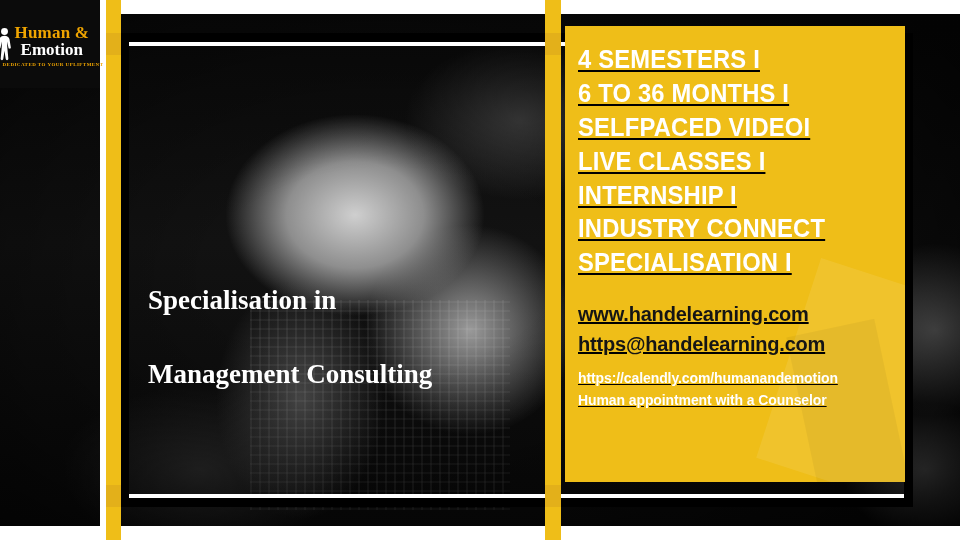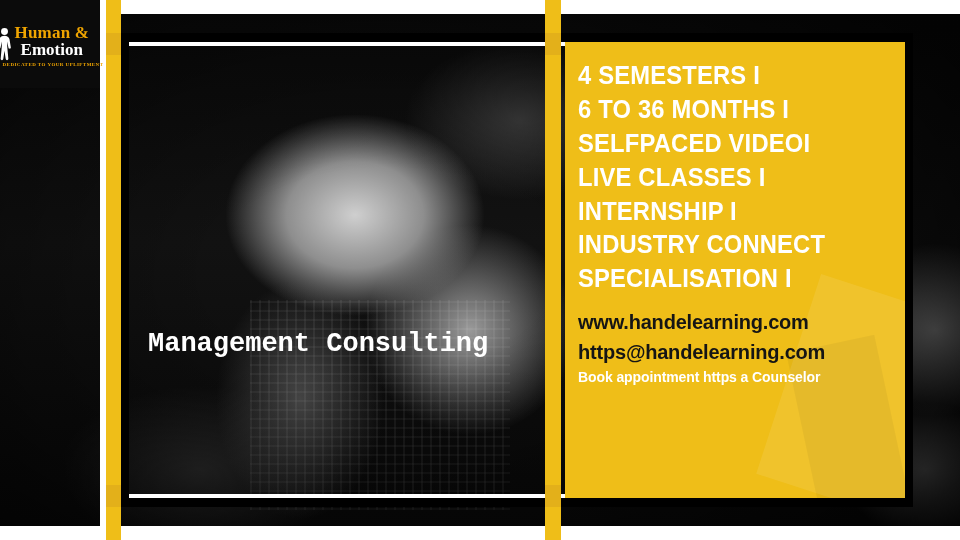--- a/index.html
+++ b/index.html
@@ -153,31 +153,32 @@
     width: 400px;
   }
   .subhead {
     font-family: "Liberation Serif", serif;
     font-weight: bold;
     font-size: 27px;
     color: #ffffff;
     line-height: 1.1;
     white-space: nowrap;
   }
-  .subhead-l2 { margin-top: 44px; font-family: Liberation Mono, monospace; }
+  .subhead-l2 { margin-top: 44px; }
 
   
   .panel {
     position: absolute;
     left: 565px;
-    top: 42px;
+    top: 26px;
     width: 340px;
     height: 456px;
     background: #EFBE18;
     overflow: hidden;
+    text-decoration: underline;
   }
   .panel-shape1 {
     position: absolute;
     right: -30px; top: 250px;
     width: 150px; height: 210px;
     background: rgba(255,255,255,.09);
     transform: rotate(18deg);
   }
   .panel-shape2 {
     position: absolute;
@@ -203,21 +204,21 @@
 
   .contact-primary {
     font-family: "Liberation Sans", sans-serif;
     font-weight: bold;
     font-size: 20px;
     line-height: 1.48;
     color: #151515;
     white-space: nowrap;
     letter-spacing: -.2px;
   }
-  .contact-primary.first { margin-top: 12px; }
+  .contact-primary.first { margin-top: 20px; }
 
   .contact-secondary {
     font-family: "Liberation Sans", sans-serif;
     font-weight: bold;
     font-size: 14px;
     line-height: 1.52;
     color: #ffffff;
     white-space: nowrap;
     letter-spacing: -.1px;
   }
@@ -256,35 +257,37 @@
       <div class="logo-words">
         <div class="logo-line1">Human &amp;</div>
         <div class="logo-line2">Emotion</div>
         <div class="logo-tagline">DEDICATED TO YOUR UPLIFTMENT</div>
       </div>
     </div>
   </div>
 
 
   <div class="subhead-wrap">
+    <div class="subhead">Specialisation in</div>
     <div class="subhead subhead-l2">Management Consulting</div>
   </div>
 
   <div class="panel">
     <div class="panel-shape1"></div>
     <div class="panel-shape2"></div>
     <div class="panel-content">
       <div class="feature">4 SEMESTERS I</div>
       <div class="feature">6 TO 36 MONTHS I</div>
       <div class="feature">SELFPACED VIDEOI</div>
       <div class="feature">LIVE CLASSES I</div>
       <div class="feature">INTERNSHIP I</div>
       <div class="feature">INDUSTRY CONNECT</div>
       <div class="feature">SPECIALISATION I</div>
 
       <div class="contact-primary first">www.handelearning.com</div>
       <div class="contact-primary">https@handelearning.com</div>
 
-      <div class="contact-secondary">Book appointment https a Counselor</div>
+      <div class="contact-secondary first">https://calendly.com/humanandemotion</div>
+      <div class="contact-secondary">Human appointment with a Counselor</div>
     </div>
   </div>
 
 </div>
 
 </body></html>

